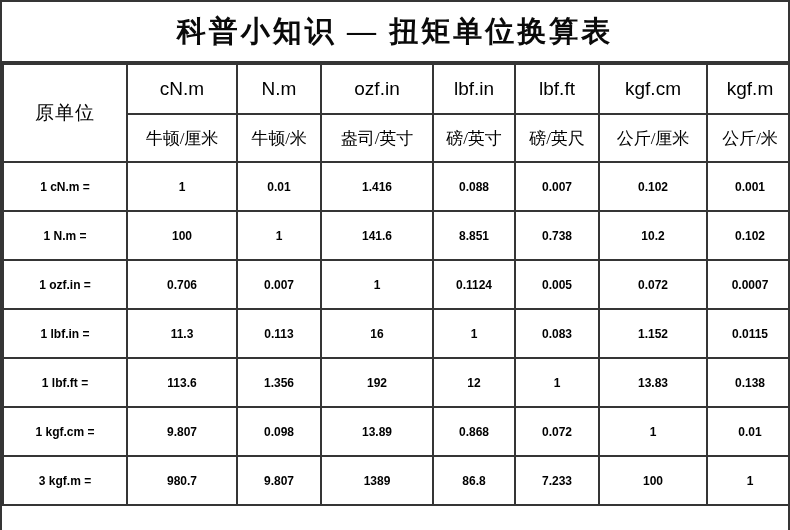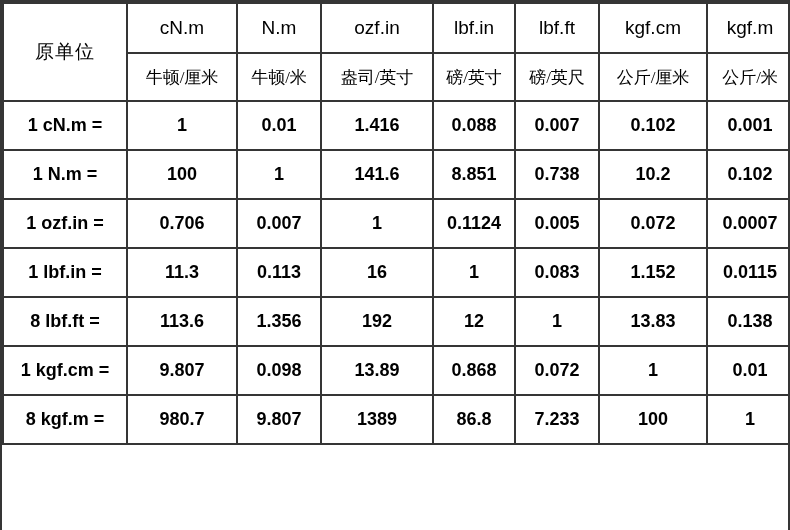--- a/index.html
+++ b/index.html
@@ -74,38 +74,39 @@
     font-family: "Liberation Serif", "DejaVu Serif", serif;
     font-weight: normal;
     font-size: 17px;
   }
 
   
   tr.data-row td {
     height: 49px;
     font-family: "Liberation Sans", sans-serif;
     font-weight: bold;
-    font-size: 18px;
+    font-size: 12px;
   }
 
   td.rowlabel {
     font-weight: bold;
     font-size: 18px;
   }
 
   .bottom-sliver {
     flex: 1;
     background: #ffffff;
   }
 </style>
 </head>
 <body>
 
 <div class="frame">
 
+  <div class="title-bar">科普小知识 — 扭矩单位换算表</div>
 
   <table class="conv">
     <colgroup>
       <col style="width:124px">
         <col style="width:110px">
         <col style="width:84px">
         <col style="width:112px">
       <col style="width:82px">
         <col style="width:84px">
         <col style="width:108px">
@@ -167,41 +168,41 @@
         <td class="rowlabel">1 lbf.in =</td>
         <td>11.3</td>
         <td>0.113</td>
         <td>16</td>
         <td>1</td>
         <td>0.083</td>
         <td>1.152</td>
         <td>0.0115</td>
       </tr>
       <tr class="data-row">
-        <td class="rowlabel">8 lbf.ft =</td>
+        <td class="rowlabel">1 lbf.ft =</td>
         <td>113.6</td>
         <td>1.356</td>
         <td>192</td>
         <td>12</td>
         <td>1</td>
         <td>13.83</td>
         <td>0.138</td>
       </tr>
       <tr class="data-row">
         <td class="rowlabel">1 kgf.cm =</td>
         <td>9.807</td>
         <td>0.098</td>
         <td>13.89</td>
         <td>0.868</td>
         <td>0.072</td>
         <td>1</td>
         <td>0.01</td>
       </tr>
       <tr class="data-row">
-        <td class="rowlabel">8 kgf.m =</td>
+        <td class="rowlabel">3 kgf.m =</td>
         <td>980.7</td>
         <td>9.807</td>
         <td>1389</td>
         <td>86.8</td>
         <td>7.233</td>
         <td>100</td>
         <td>1</td>
       </tr>
     </tbody>
   </table>

